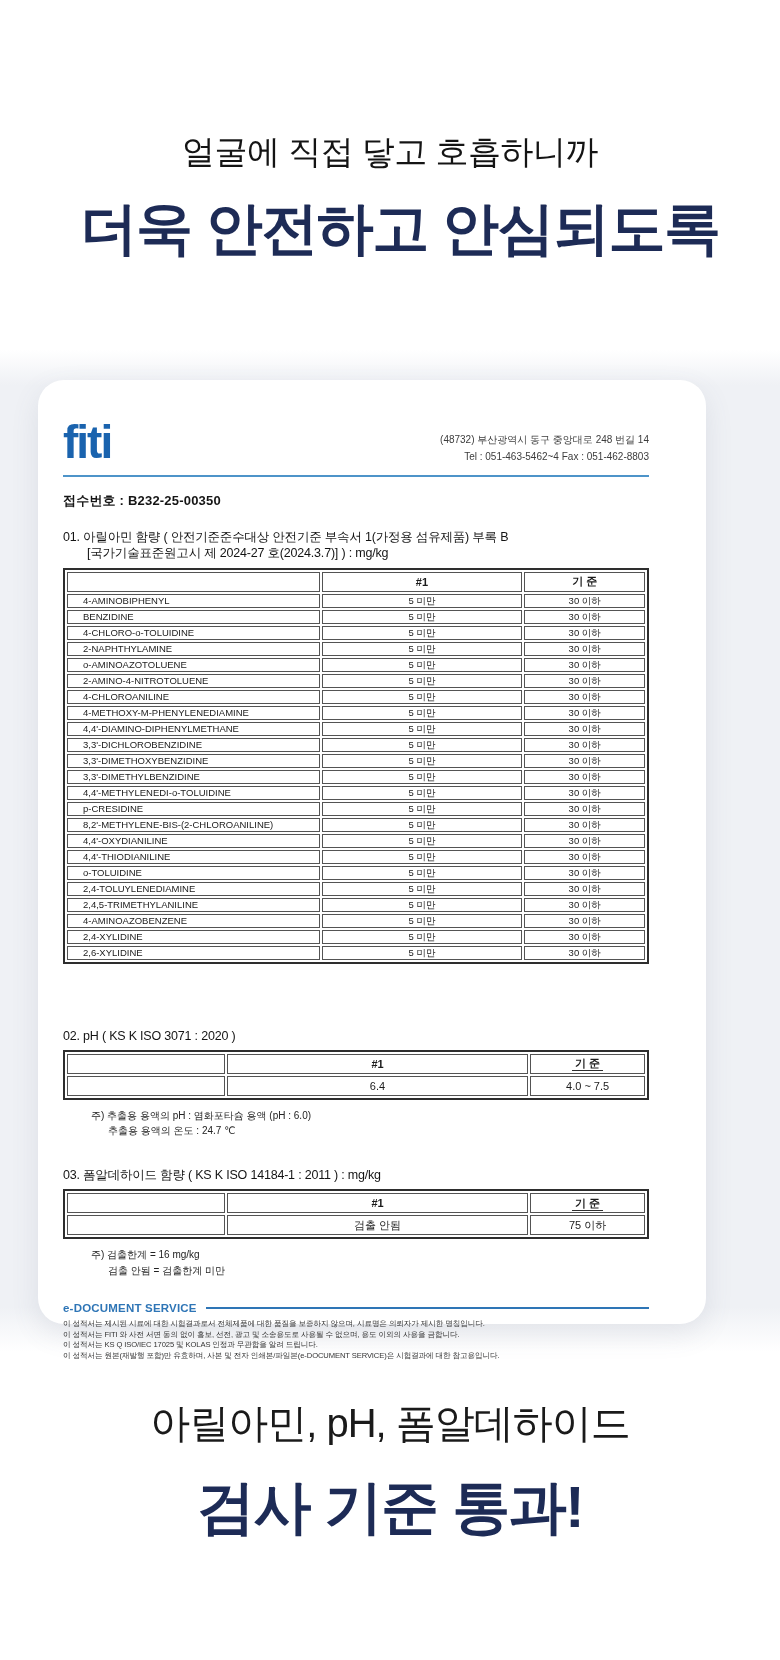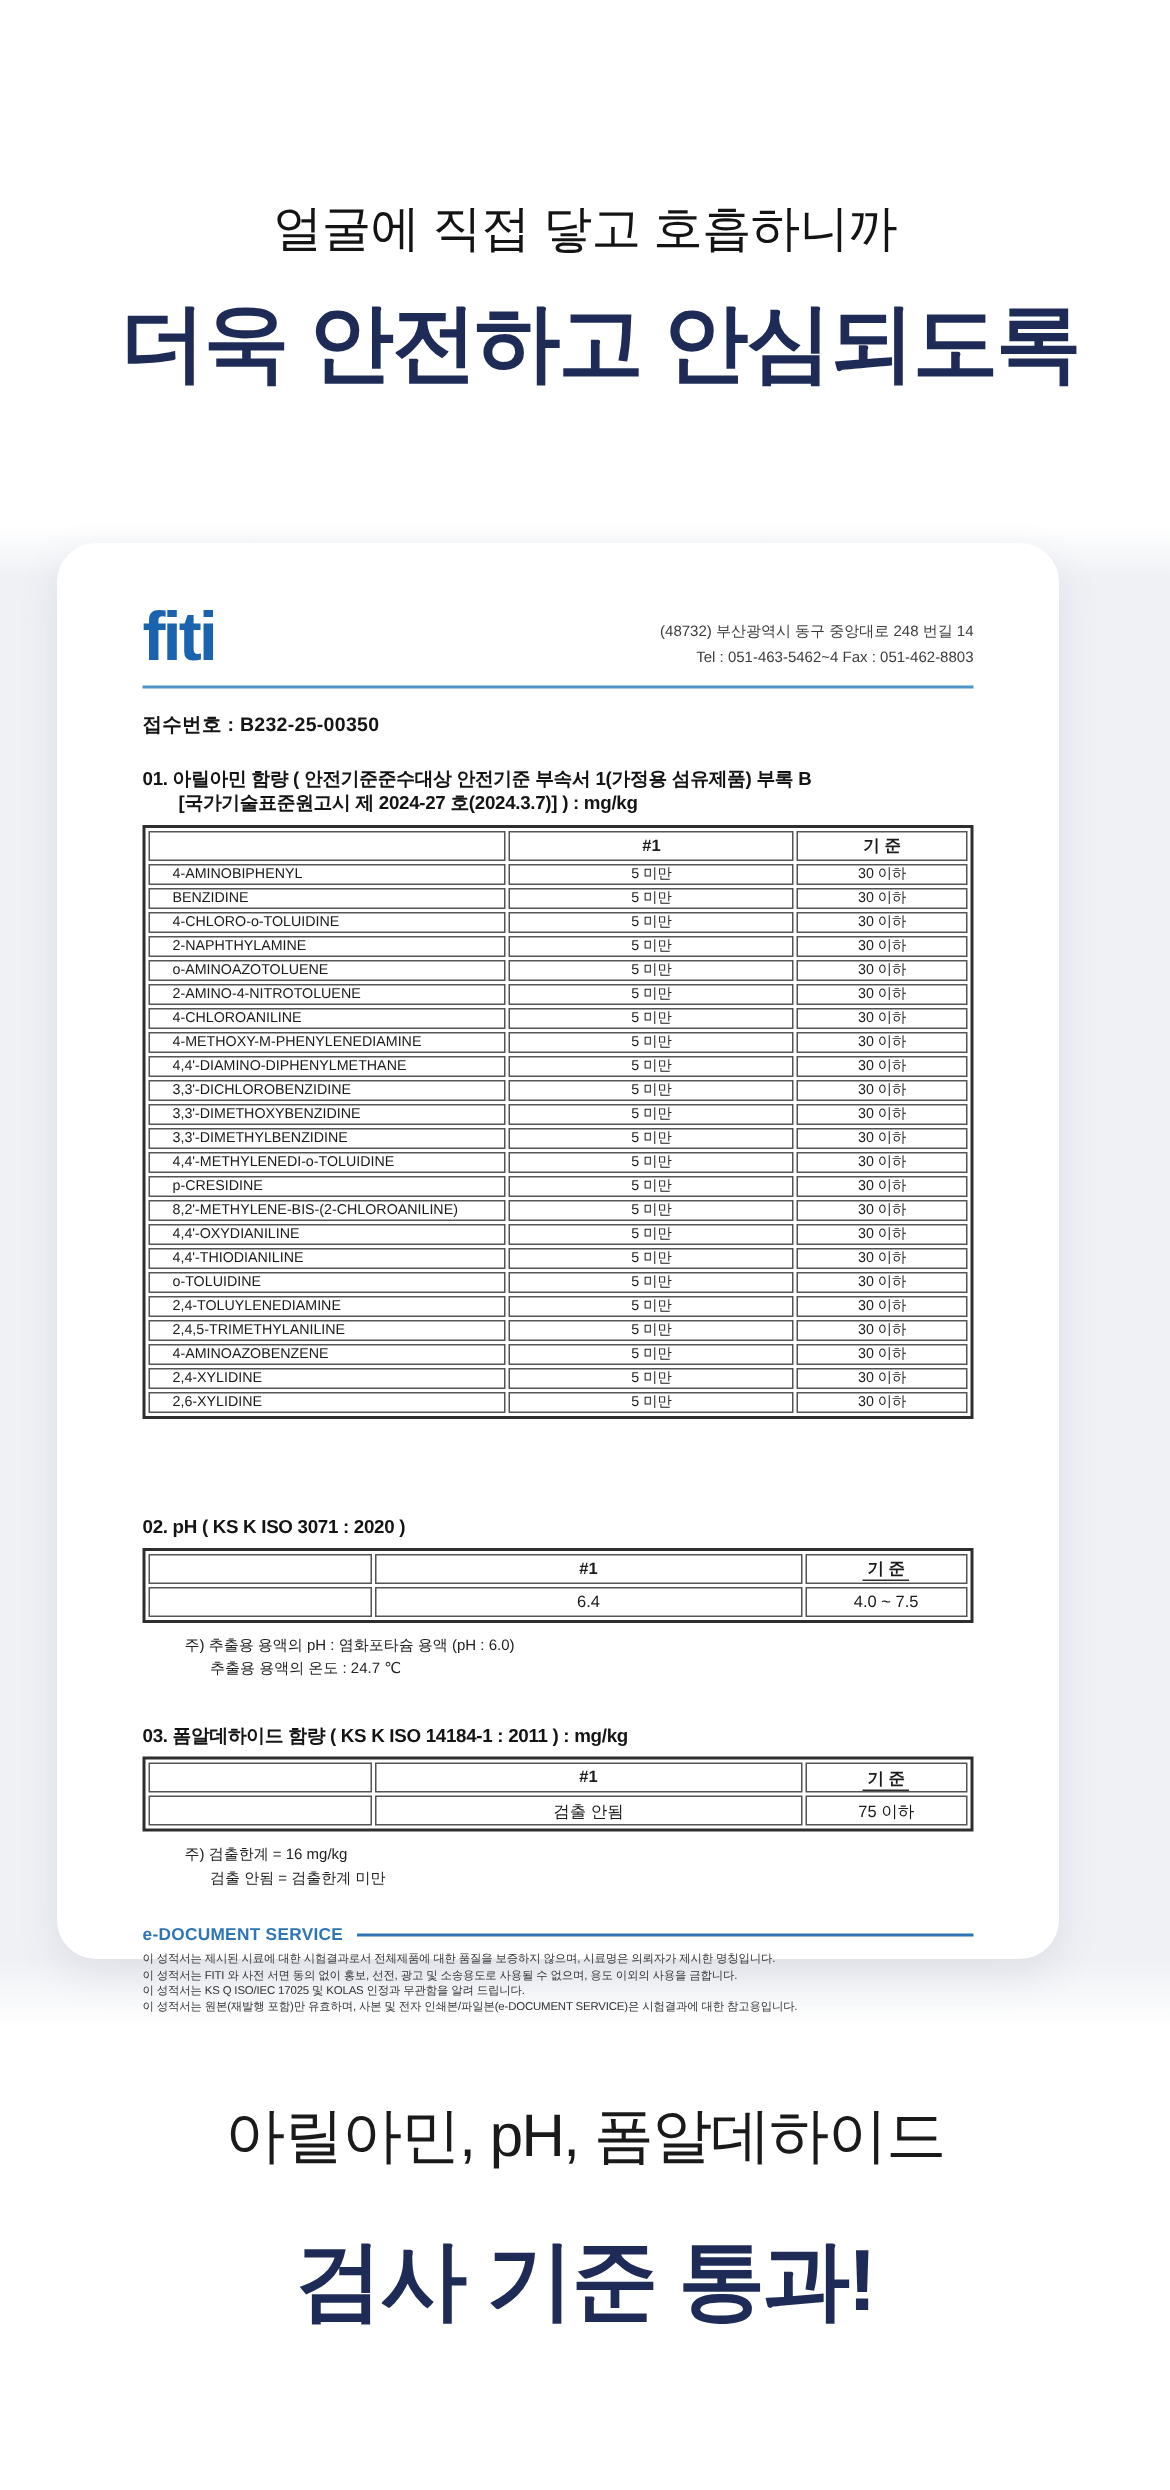--- a/index.html
+++ b/index.html
@@ -12,33 +12,33 @@
   
   .hero{position:absolute;top:0;left:0;width:780px;text-align:center;}
   .hero-sub{margin-top:130px;font-size:33px;font-weight:500;color:#141414;letter-spacing:-0.5px;}
   .hero-title{margin-top:16px;font-size:57px;font-weight:800;color:#1d2b56;letter-spacing:-1.5px;padding-left:20px;}
   
   .band{
     position:absolute;top:350px;left:0;width:780px;height:1002px;
     background:linear-gradient(180deg,#ffffff 0%,#eff1f5 3.5%,#eff1f5 95.5%,#ffffff 100%);
   }
   .card{
-    position:absolute;top:12px;left:38px;width:668px;height:944px;
+    position:absolute;top:30px;left:38px;width:668px;height:944px;
     background:#ffffff;border-radius:26px;
     box-shadow:0 10px 28px rgba(90,100,125,0.12);
     box-sizing:border-box;
-    padding:24px 57px 0 57px;
+    padding:24px 57px 0 25px;
   }
   .head-row{display:flex;justify-content:space-between;align-items:flex-start;margin-top:14px;}
   .logo{font-size:46px;line-height:48px;font-weight:800;color:#1a63ae;letter-spacing:-2px;}
   .addr{text-align:right;font-size:10px;line-height:1.65;color:#3c3c3c;margin-top:14px;}
   .blue-rule{height:2px;background:#4d94c9;margin-top:9px;}
   .receipt{margin-top:15px;text-align:left;font-size:13px;font-weight:600;color:#151515;letter-spacing:0.2px;}
   
-  .sec-title{font-size:12.5px;font-weight:700;color:#141414;line-height:1.3;letter-spacing:-0.2px;}
+  .sec-title{font-size:12.5px;font-weight:400;color:#141414;line-height:1.3;letter-spacing:-0.2px;}
   .s1{margin-top:19px;}
   .s1 .l2{padding-left:24px;}
   .s2{margin-top:64px;}
   .s3{margin-top:28px;}
   .note{margin-top:8px;padding-left:28px;font-size:10px;line-height:1.55;color:#222;}
   .note .n2{padding-left:17px;}
   
   table.tbl{
     width:100%;margin-top:6px;
     border-collapse:separate;border-spacing:2px;
@@ -53,21 +53,21 @@
   .u{border-bottom:1.5px solid #2e2e2e;padding:0 3px 1px 3px;}
   
   .edoc{margin-top:24px;}
   .edoc-head{display:flex;align-items:center;}
   .edoc-title{font-size:11.5px;font-weight:800;color:#2e75b6;letter-spacing:0.2px;white-space:nowrap;}
   .edoc-line{flex:1;height:2px;background:#2e75b6;margin-left:9px;}
   .edoc-notes{margin-top:5px;font-size:7.6px;line-height:1.4;color:#333;letter-spacing:-0.1px;}
   
   .outro{position:absolute;top:1396px;left:0;width:780px;text-align:center;}
   .outro-sub{font-size:40px;font-weight:400;color:#1a1a1a;letter-spacing:-1px;}
-  .outro-title{margin-top:31px;font-size:58px;font-weight:800;color:#1d2b56;letter-spacing:-1.5px;}
+  .outro-title{margin-top:18px;font-size:58px;font-weight:800;color:#1d2b56;letter-spacing:-1.5px;}
 </style>
 </head>
 <body>
 
 <div class="hero">
   <div class="hero-sub">얼굴에 직접 닿고 호흡하니까</div>
   <div class="hero-title">더욱 안전하고 안심되도록</div>
 </div>
 
 <div class="band">

